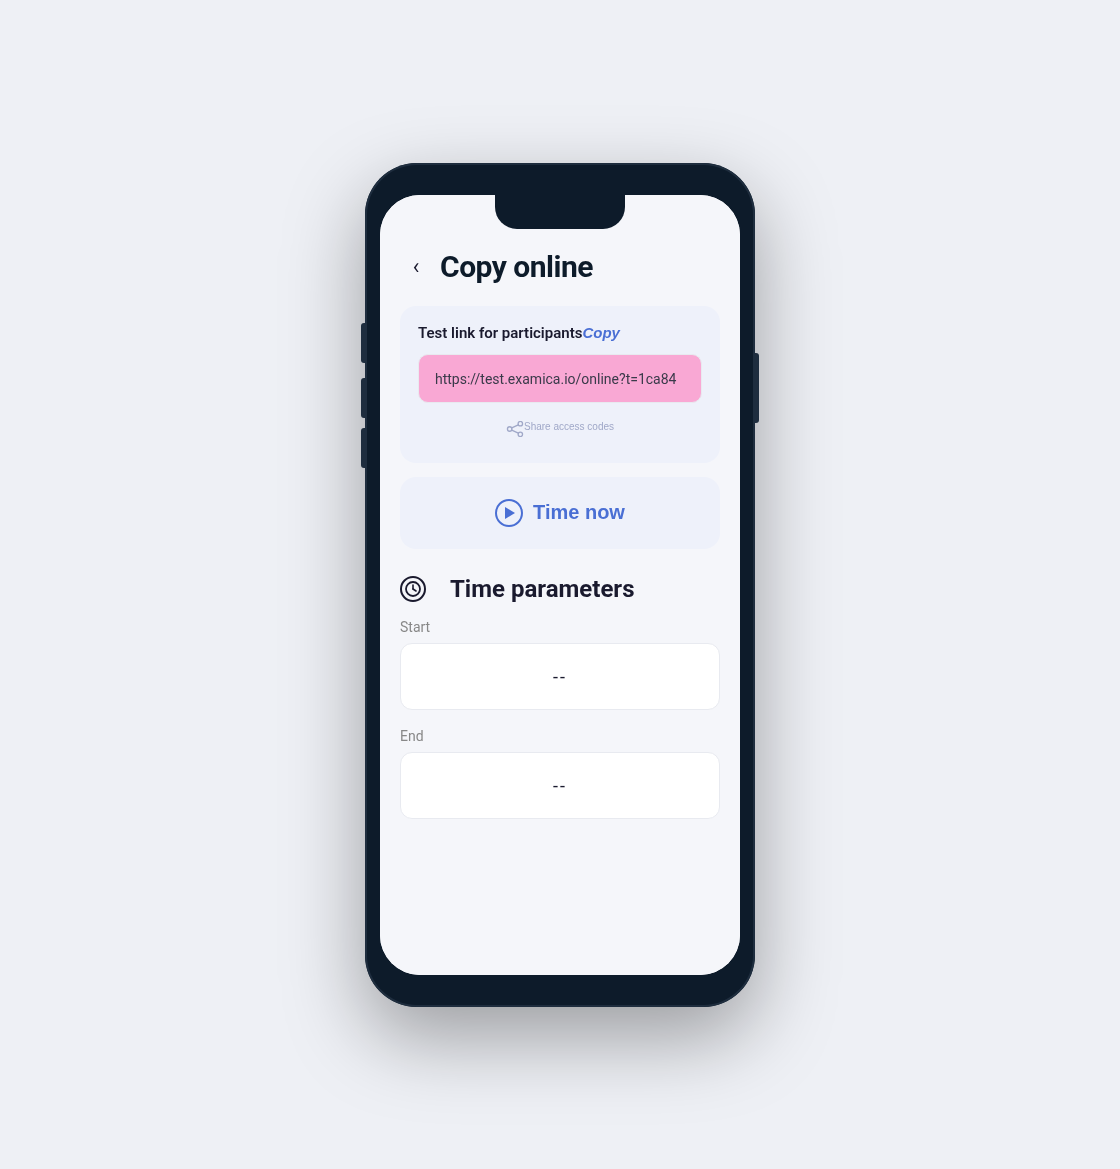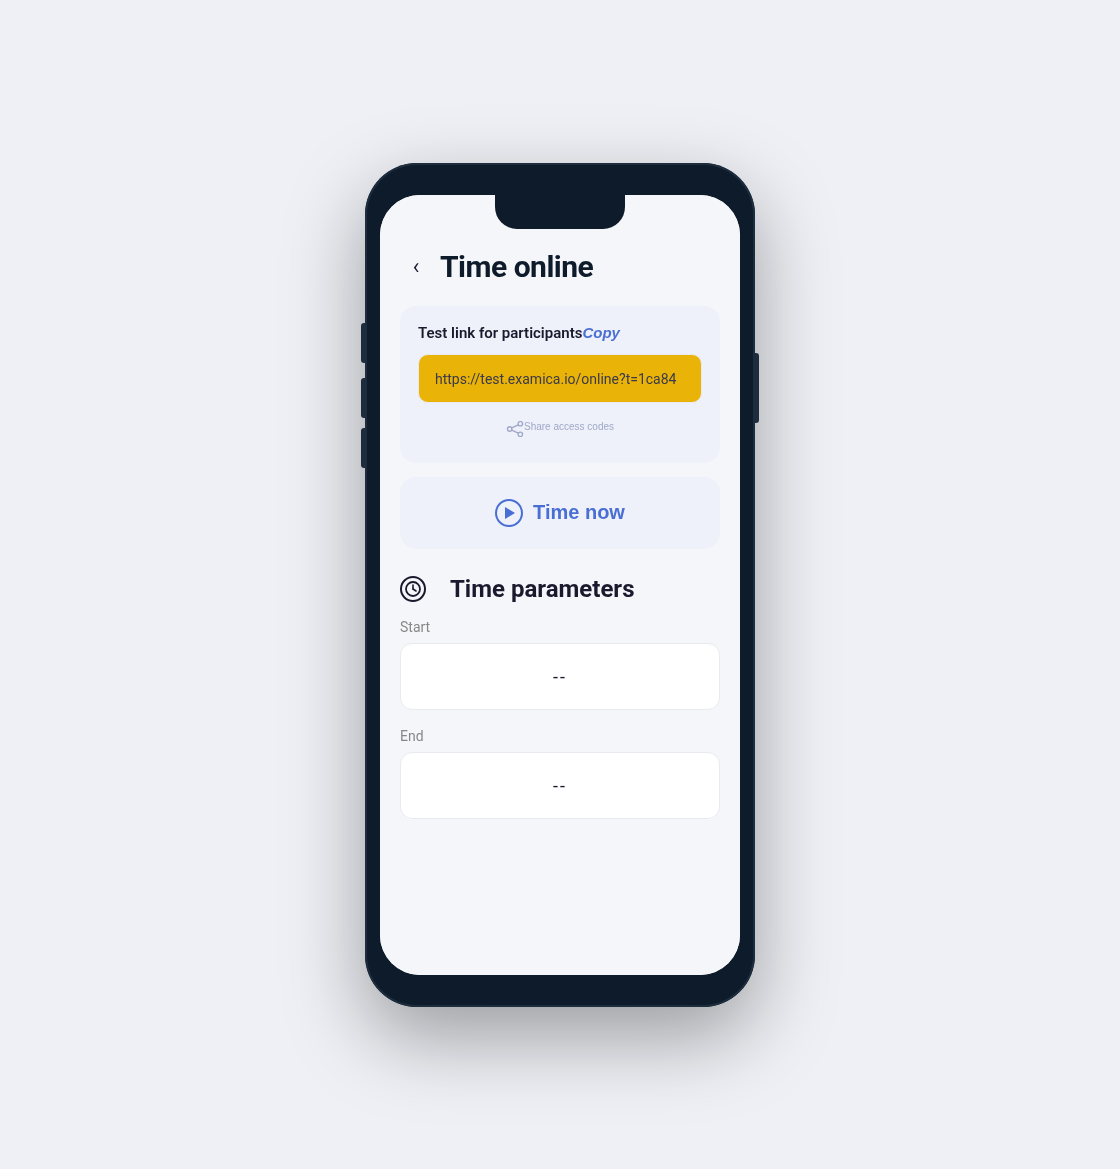--- a/index.html
+++ b/index.html
@@ -147,21 +147,21 @@
       font-weight: 600;
       color: #4a6fd4;
       cursor: pointer;
       background: none;
       border: none;
       padding: 0;
       font-style: italic;
     }
 
     .url-box {
-      background: #eab308;
+      background: #f9a8d4;
       border-radius: 10px;
       padding: 14px 16px;
       margin-bottom: 14px;
       border: 1px solid #e8eaf0;
     }
 
     .url-text {
       font-size: 14px;
       color: #3a3a4a;
       word-break: break-all;
@@ -314,21 +314,21 @@
 <body>
 
 <div class="phone-wrapper">
   <div class="phone-frame">
     <div class="phone-screen">
       <div class="notch"></div>
       <div class="screen-content">
 
         <div class="header">
           <div class="back-btn">‹</div>
-          <h1 class="page-title">Time online</h1>
+          <h1 class="page-title">Copy online</h1>
         </div>
 
         <div class="test-link-card">
           <div class="card-header">
             <span class="card-label">Test link for participants</span>
             <button class="copy-btn">Copy</button>
           </div>
           <div class="url-box">
             <span class="url-text">https://test.examica.io/online?t=1ca84</span>
           </div>

